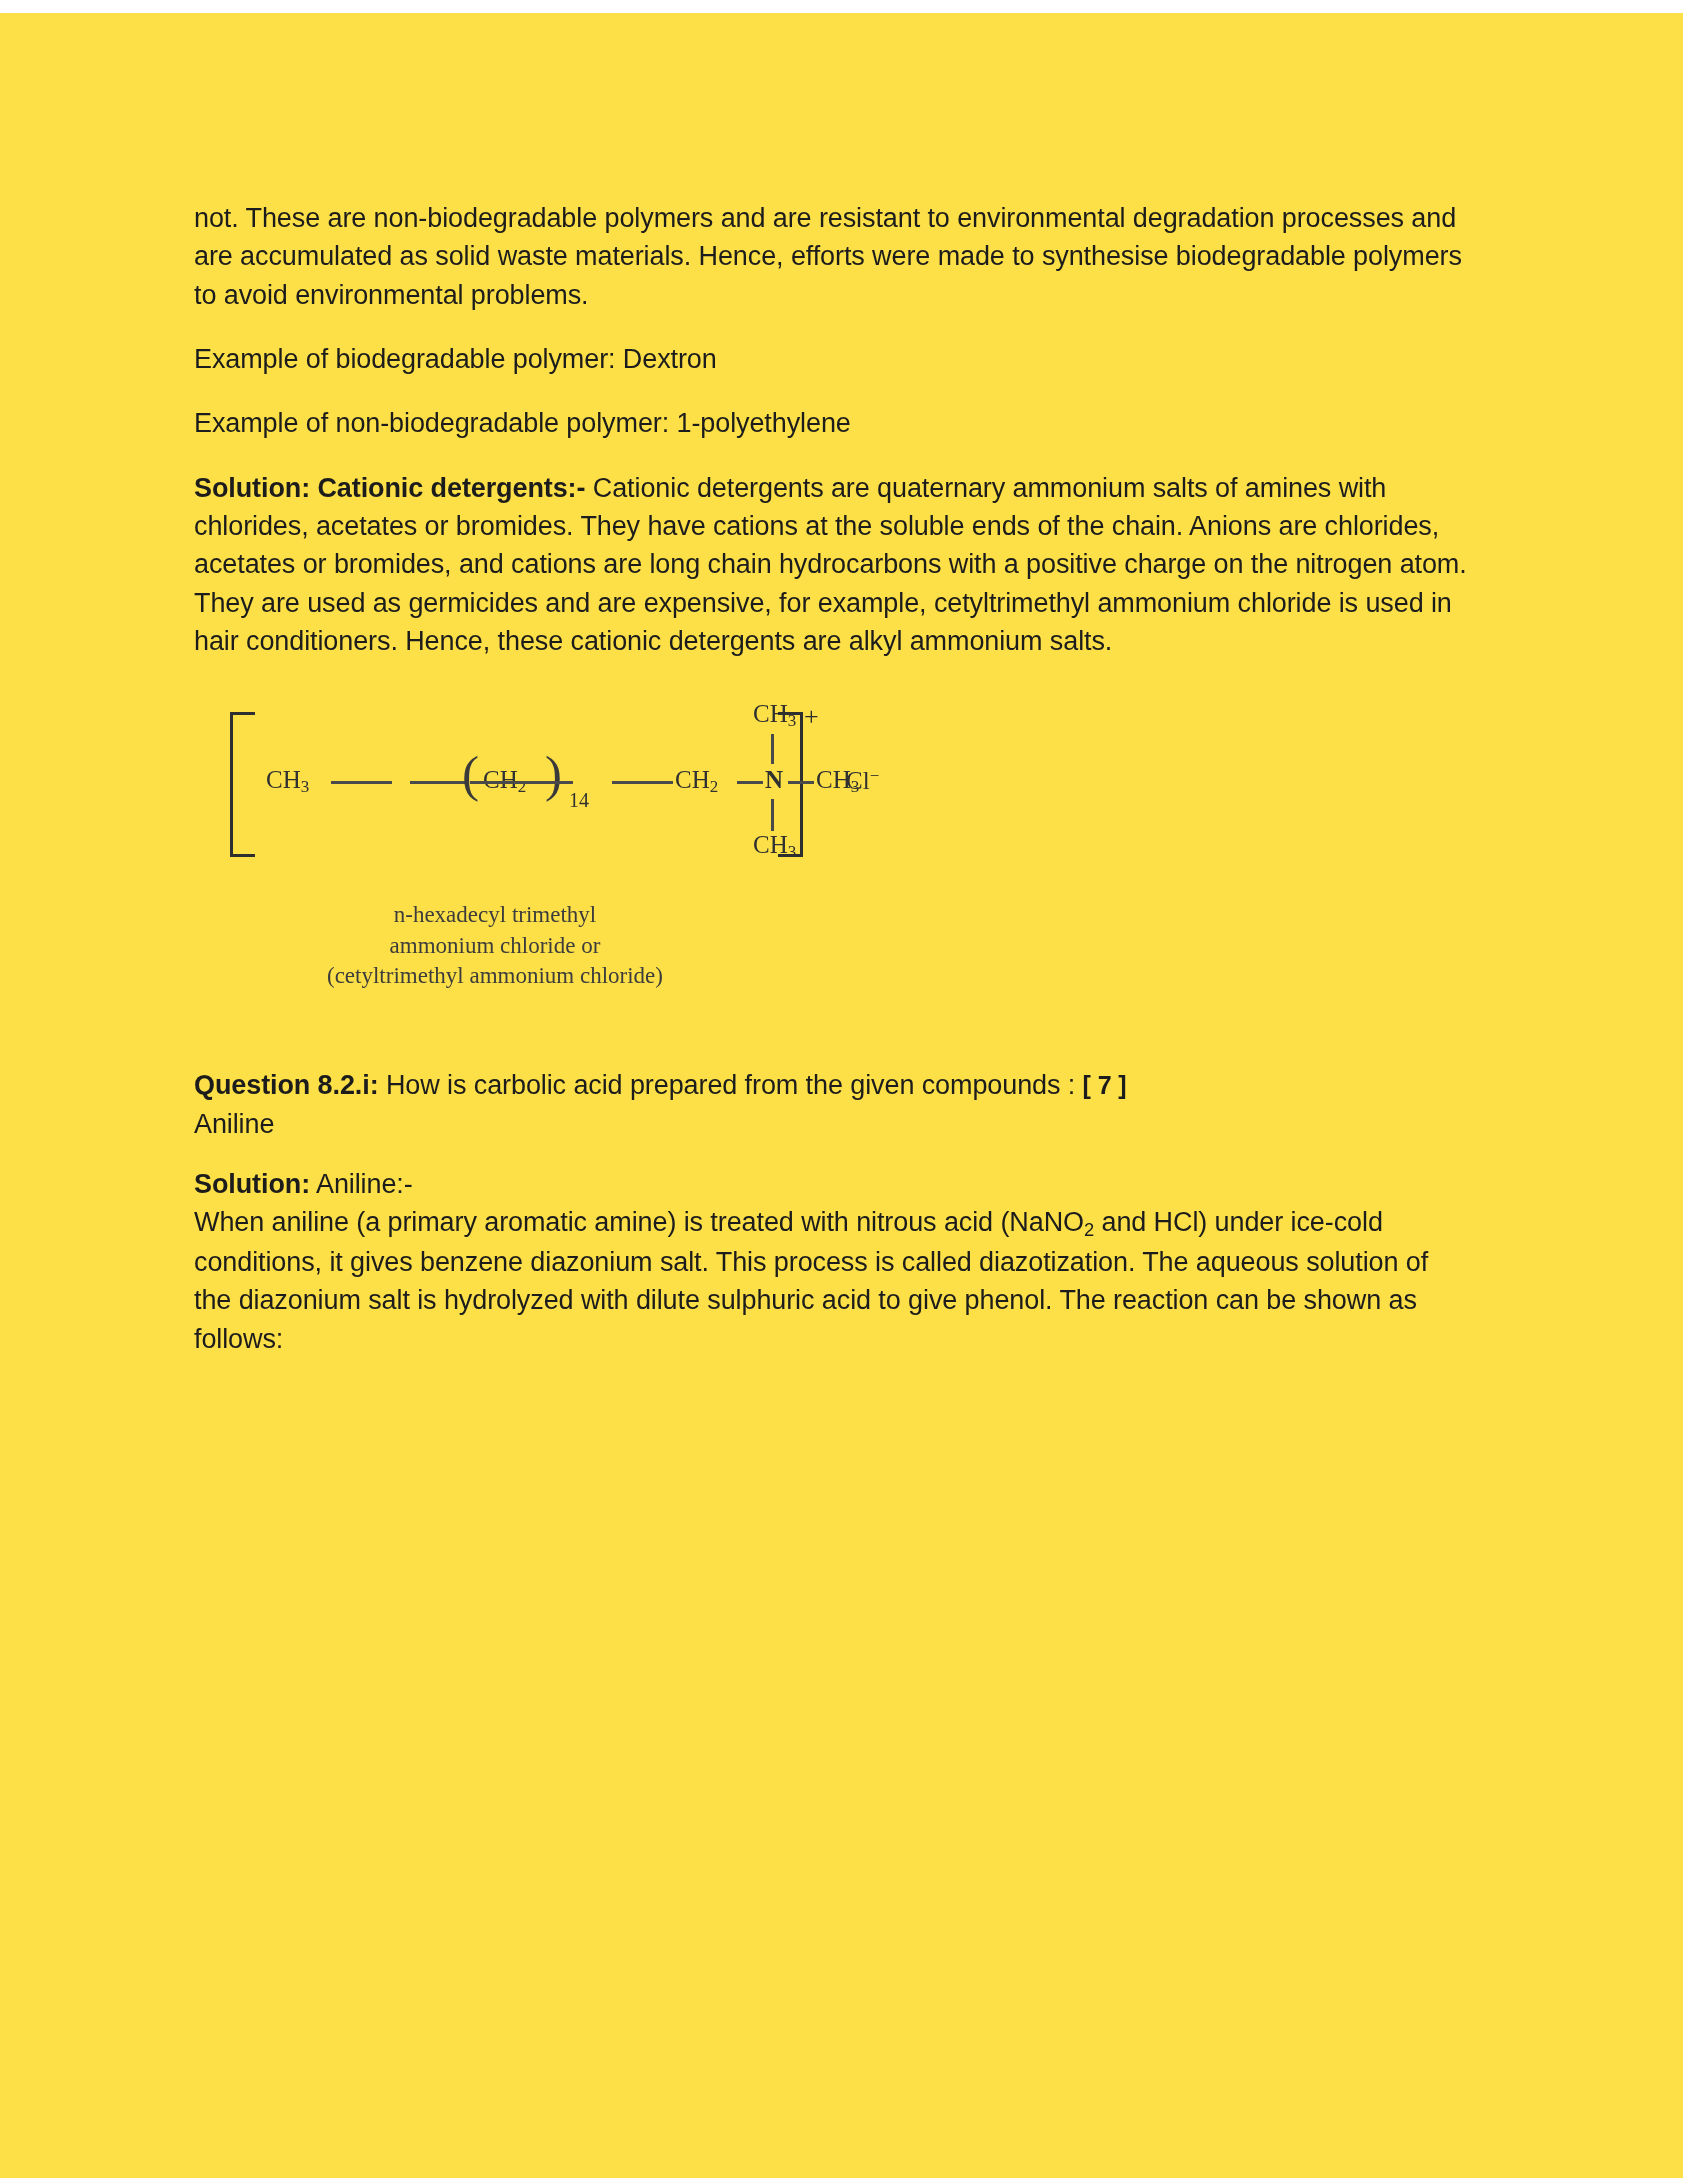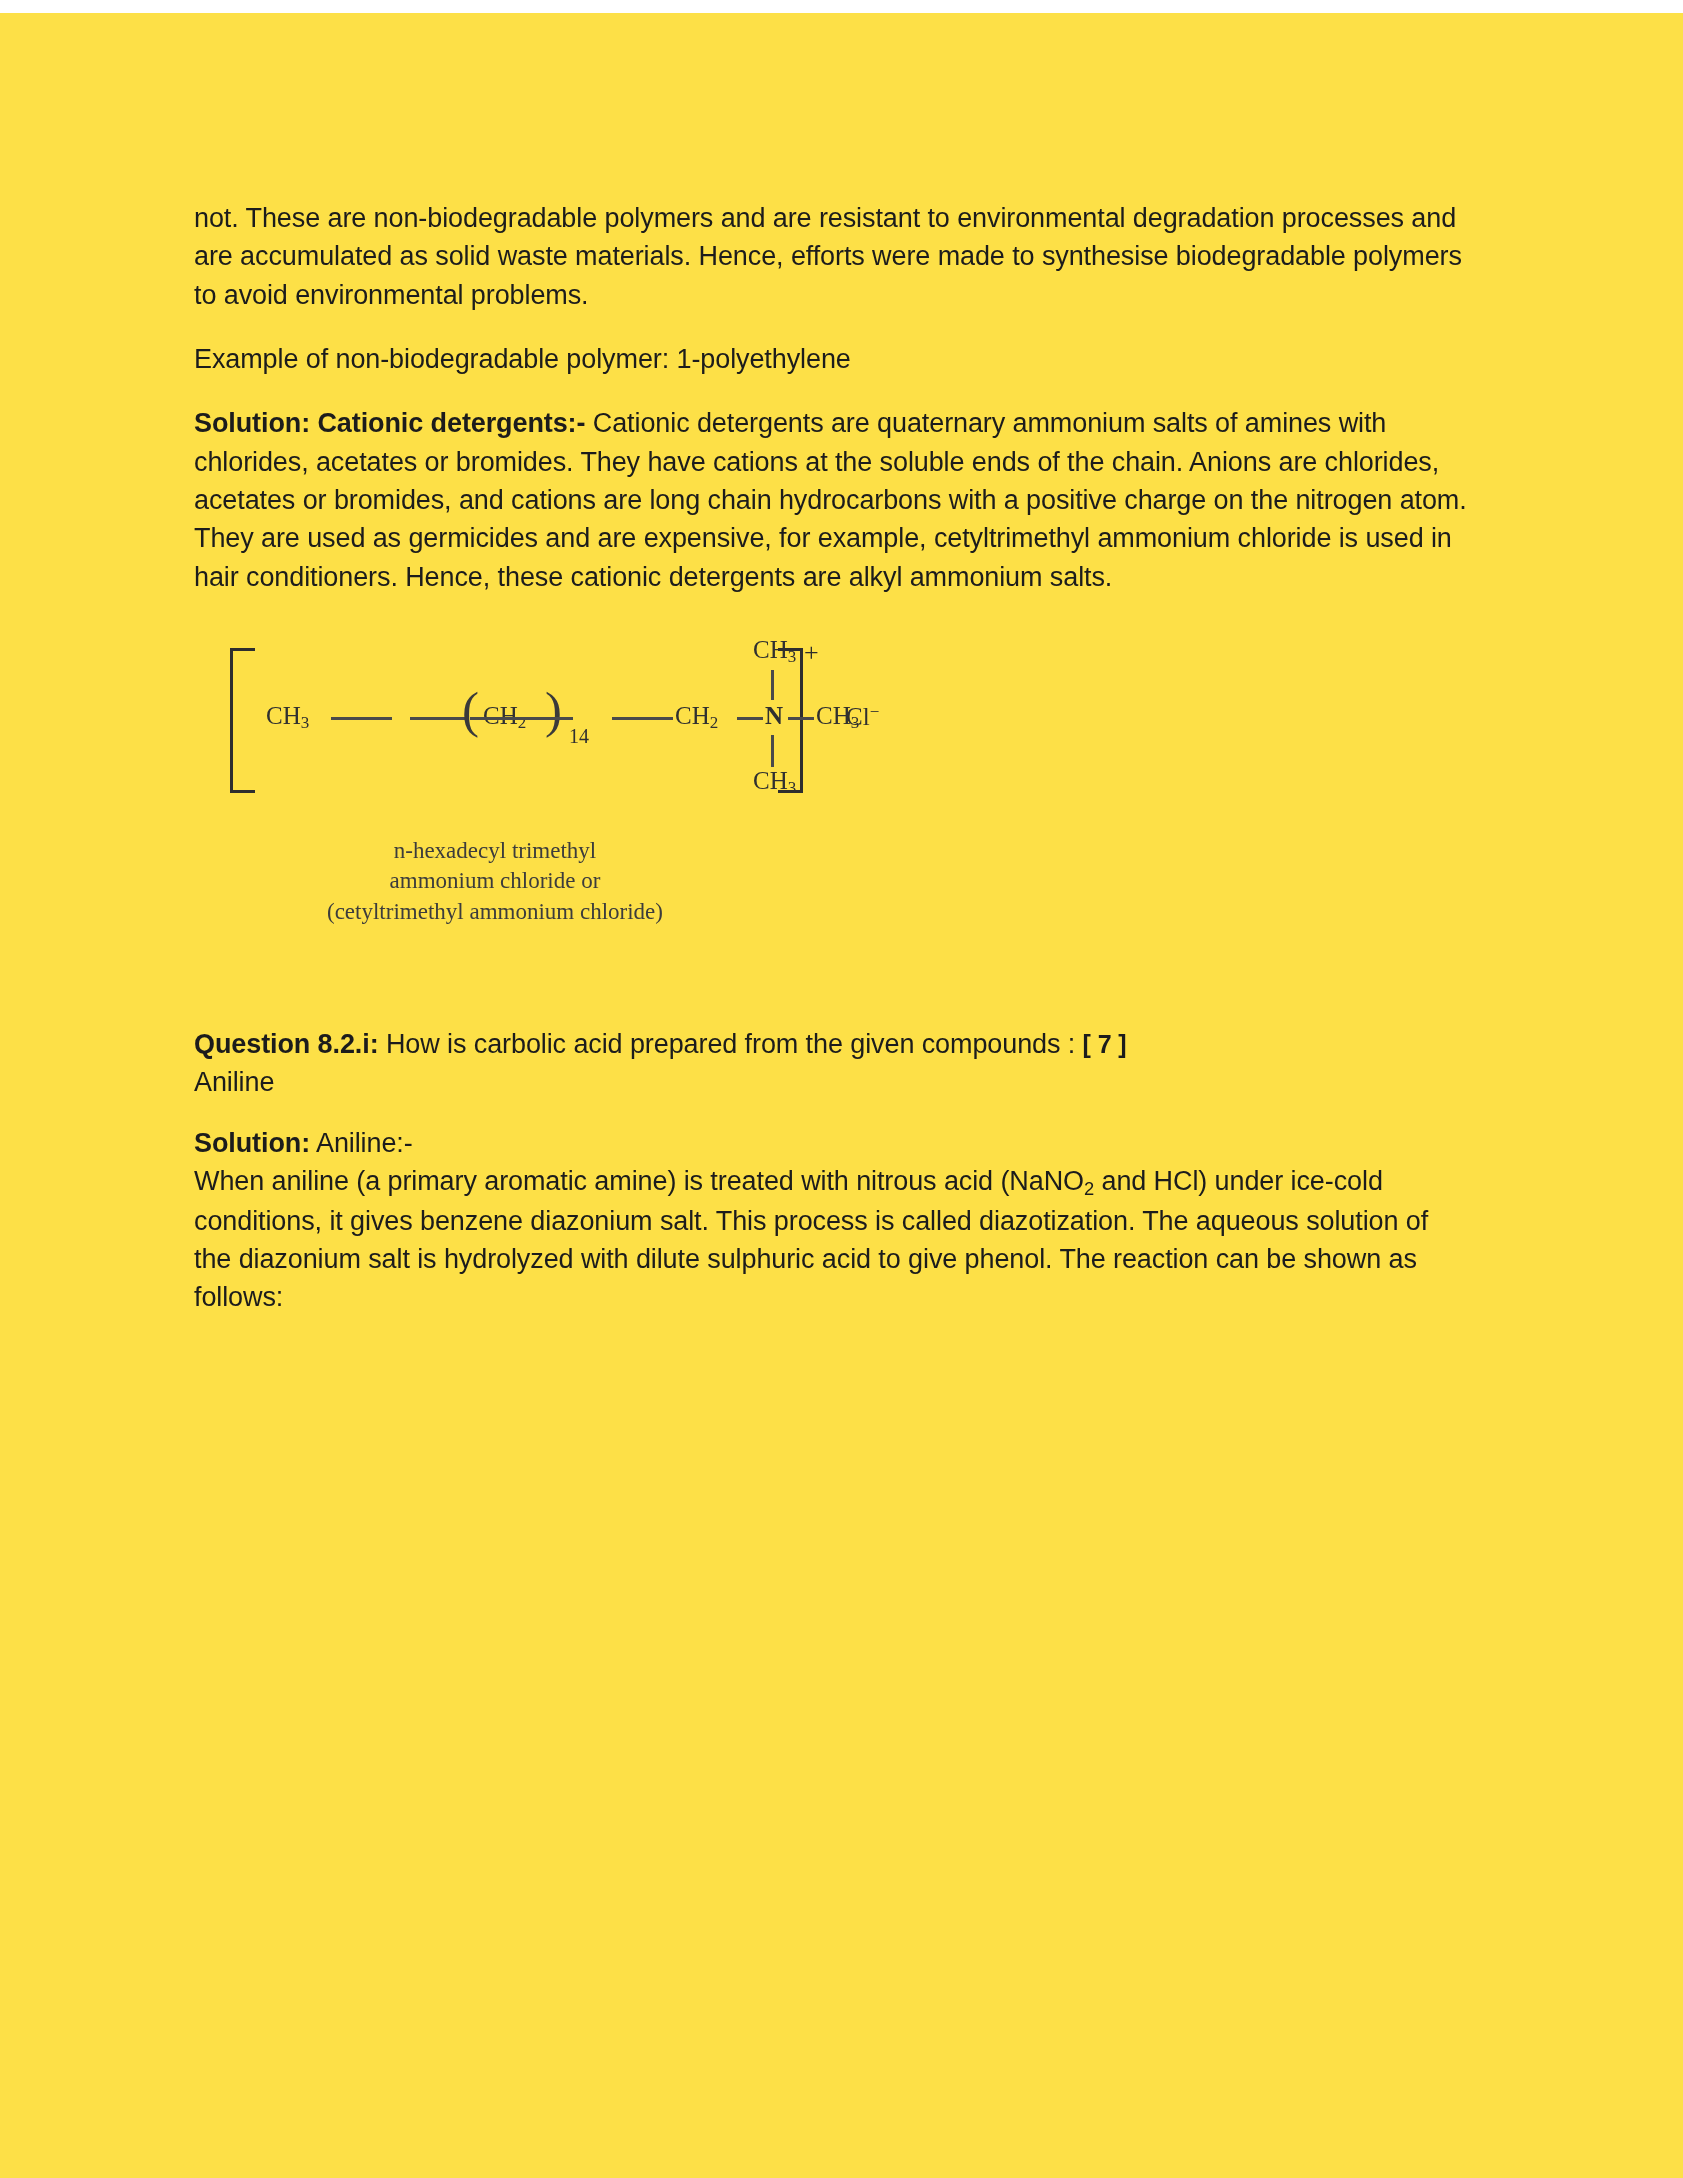--- a/index.html
+++ b/index.html
@@ -28,21 +28,21 @@
     top: 186px;
     width: 1277px;
   }
   p, .para {
     margin: 0 0 26px 0;
     font-size: 27px;
     line-height: 1.42;
     color: #1c1c1c;
     letter-spacing: -0.1px;
   }
-  .tight { margin-bottom: 22px; margin-top: 23px; }
+  .tight { margin-bottom: 22px; }
   .bold { font-weight: bold; }
   .q-head {
     margin: 0 0 48px 0;
     font-size: 27px;
     font-weight: bold;
     line-height: 1.42;
     color: #141414;
   }
   .marks {
     font-weight: bold;
@@ -130,20 +130,21 @@
   }
 </style>
 </head>
 <body>
 
 <div class="page">
   <div class="content">
 
     <p class="para">not. These are non-biodegradable polymers and are resistant to environmental degradation processes and are accumulated as solid waste materials. Hence, efforts were made to synthesise biodegradable polymers to avoid environmental problems.</p>
 
+    <p class="para">Example of biodegradable polymer: Dextron</p>
 
     <p class="para">Example of non-biodegradable polymer: 1-polyethylene</p>
 
 
 
     <p class="para"><span class="bold">Solution: Cationic detergents:-</span><span> Cationic detergents are quaternary ammonium salts of amines with chlorides, acetates or bromides. They have cations at the soluble ends of the chain. Anions are chlorides, acetates or bromides, and cations are long chain hydrocarbons with a positive charge on the nitrogen atom. They are used as germicides and are expensive, for example, cetyltrimethyl ammonium chloride is used in hair conditioners. Hence, these cationic detergents are alkyl ammonium salts.</span></p>
 
     <div class="figure">
       <div class="struct">
 

